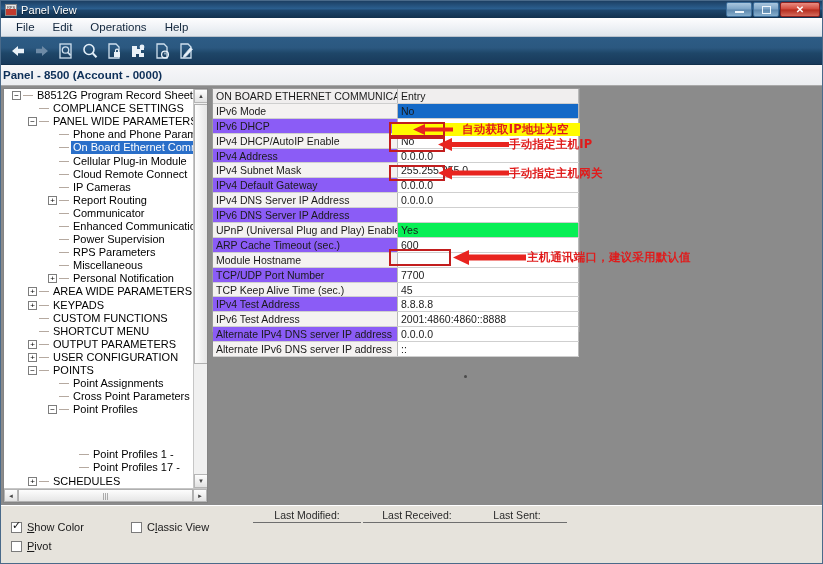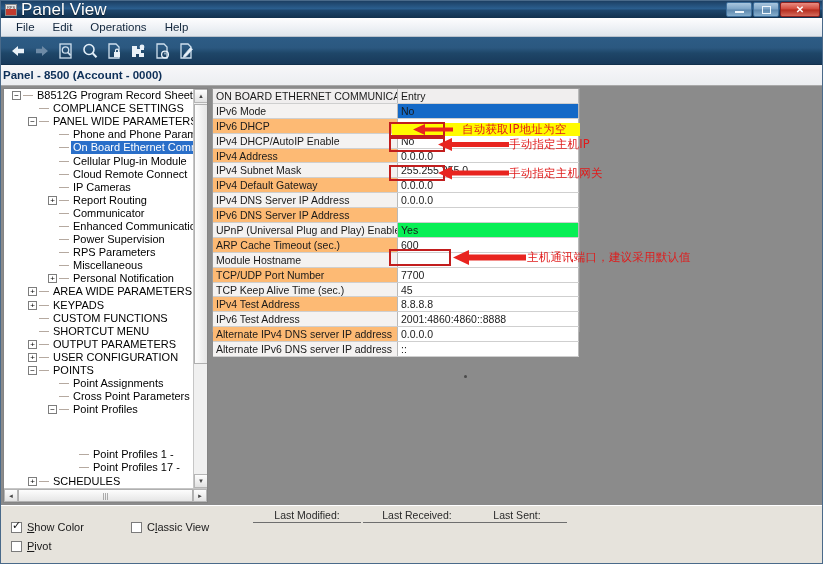--- a/index.html
+++ b/index.html
@@ -25,21 +25,21 @@
     display: flex; align-items: center;
     border-bottom: 1px solid #0d2843;
   }
   .tb-ico {
     width: 12px; height: 12px; margin-left: 4px; margin-right: 4px;
     background: linear-gradient(180deg,#e8e8ea 0 40%, #c23b2e 40% 100%);
     border: 1px solid #8a8a8a; box-sizing: border-box;
     font-size: 4px; color:#333; text-align:center; line-height:5px; overflow:hidden;
   }
   .tb-title {
-    color: #ffffff; font-size: 17px; letter-spacing:.1px;
+    color: #ffffff; font-size: 11px; letter-spacing:.1px;
     text-shadow: 0 1px 1px rgba(0,0,0,.55);
   }
   .tb-btns { position:absolute; right: 2px; top: 1px; display:flex; gap:1px; }
   .tb-btn {
     width: 26px; height: 15px; box-sizing:border-box;
     border: 1px solid #3d6e9b; border-radius: 2px;
     background: linear-gradient(180deg,#a9c6de 0%, #7ba3c6 48%, #5d87ad 52%, #85aecd 100%);
     display:flex; align-items:center; justify-content:center;
     color:#eaf2fa; font-size:9px;
   }
@@ -139,34 +139,34 @@
     background:#ffffff; border:1px solid #9a9a9a; box-sizing:border-box;
   }
   table.grid { border-collapse:collapse; width:100%; table-layout:fixed; }
   table.grid td {
     height:13.9px; font-size:10.5px; color:#1a1a1a;
     border-right:1px solid #b9b9b9; border-bottom:1px solid #cfcfcf;
     padding: 0 3px; overflow:hidden; white-space:nowrap;
     font-family:"Liberation Sans", sans-serif;
   }
   td.k { width:178px; background:#f4f2f1; }
-  td.k.alt { background:#fdba74; }
+  td.k.alt { background:#8b5cf6; }
   td.v { background:#ffffff; }
   tr.hdr td { background:#f0eeee; font-weight:normal; }
   td.sel { background:#1469c7; color:#ffffff; }
   td.dim { color:#b9b9b9; }
   td.green { background:#08ef55; }
 
   
   .anno { position:absolute; left:0; top:0; width:821px; height:419px; pointer-events:none; }
   .redbox {
     position:absolute; border:2px solid #c21d1d; box-sizing:border-box;
   }
   .cn {
-    position:absolute; font-size:11.5px; color:#e01b1b; font-weight:normal;
+    position:absolute; font-size:11.5px; color:#e01b1b; font-weight:bold;
     font-family:"DejaVu Sans", sans-serif; white-space:nowrap;
     letter-spacing:.2px;
   }
   .yellowband {
     position:absolute; background:#fffb00;
   }
 
   
   .bottom {
     position:absolute; left:0; top:504px; width:821px; height:58px;

